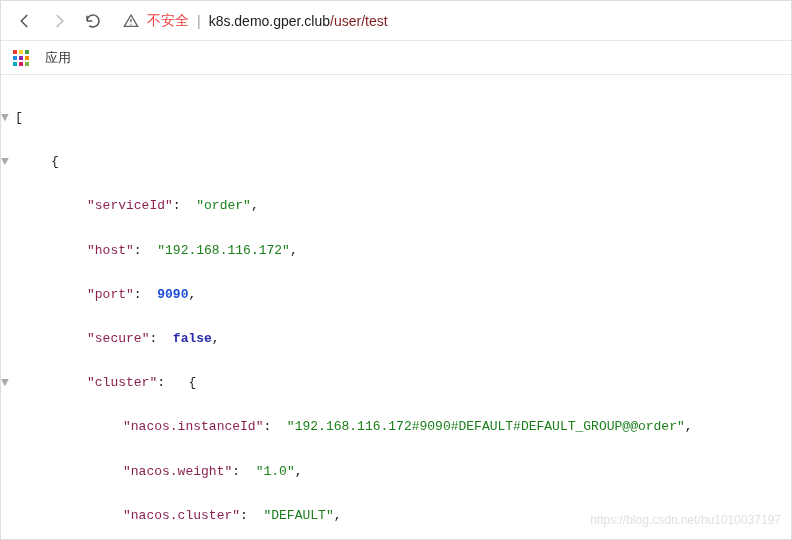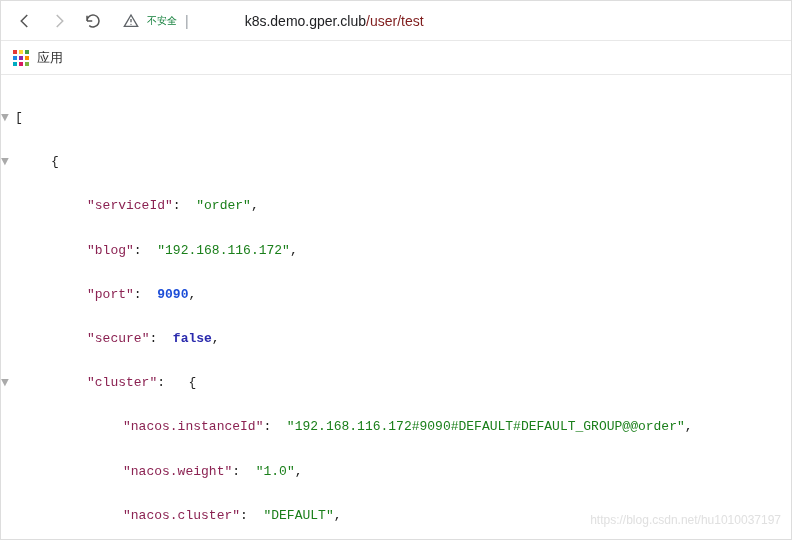--- a/index.html
+++ b/index.html
@@ -35,31 +35,31 @@
   .url-area {
     flex: 1;
     display: flex;
     align-items: center;
     gap: 8px;
     padding: 0 10px;
     height: 30px;
     border-radius: 15px;
   }
   .warn-icon { width: 16px; height: 16px; }
-  .insecure-text { color: #15803d; font-size: 10px; }
+  .insecure-text { color: #ef4444; font-size: 14px; }
   .divider { color: #9aa0a6; font-size: 14px; }
   .url-text { color: #202124; font-size: 14px; }
-  .url-text .host { color: #202124; margin-left: 48px; }
+  .url-text .host { color: #202124; }
   .url-text .path { color: #7f1d1d; }
   .bookmarks {
     height: 34px;
     display: flex;
     align-items: center;
     padding: 0 12px;
-    gap: 8px;
+    gap: 16px;
     border-bottom: 1px solid #e8e8e8;
   }
   .apps-icon {
     width: 16px; height: 16px;
     display: grid;
     grid-template-columns: repeat(3, 4px);
     grid-template-rows: repeat(3, 4px);
     gap: 2px;
   }
   .apps-icon span:nth-child(1){background:#e53935}
@@ -144,21 +144,21 @@
       <span></span>
       <span></span>
   </div>
   <span class="apps-label">应用</span>
 </div>
 
 <div class="content">
 <span class="line toggle-wrap"><span class="toggle toggle-abs">▼</span><span class="punct">[</span></span>
 <span class="line ind1 toggle-wrap"><span class="toggle toggle-abs">▼</span><span class="punct">{</span></span>
 <span class="line ind2"><span class="key">"<span>serviceId</span>"</span><span class="punct">:  </span><span class="str">"<span>order</span>"</span><span class="punct">,</span></span>
-<span class="line ind2"><span class="key">"<span>blog</span>"</span><span class="punct">:  </span><span class="str">"<span>192.168.116.172</span>"</span><span class="punct">,</span></span>
+<span class="line ind2"><span class="key">"<span>host</span>"</span><span class="punct">:  </span><span class="str">"<span>192.168.116.172</span>"</span><span class="punct">,</span></span>
 <span class="line ind2"><span class="key">"<span>port</span>"</span><span class="punct">:  </span><span class="num">9090</span><span class="punct">,</span></span>
 <span class="line ind2"><span class="key">"<span>secure</span>"</span><span class="punct">:  </span><span class="bool">false</span><span class="punct">,</span></span>
 <span class="line ind2 toggle-wrap"><span class="toggle toggle-abs">▼</span><span class="key">"<span>cluster</span>"</span><span class="punct">:   {</span></span>
 <span class="line ind3"><span class="key">"<span>nacos.instanceId</span>"</span><span class="punct">:  </span><span class="str">"<span>192.168.116.172#9090#DEFAULT#DEFAULT_GROUP@@order</span>"</span><span class="punct">,</span></span>
 <span class="line ind3"><span class="key">"<span>nacos.weight</span>"</span><span class="punct">:  </span><span class="str">"<span>1.0</span>"</span><span class="punct">,</span></span>
 <span class="line ind3"><span class="key">"<span>nacos.cluster</span>"</span><span class="punct">:  </span><span class="str">"<span>DEFAULT</span>"</span><span class="punct">,</span></span>
 
 
 
 

